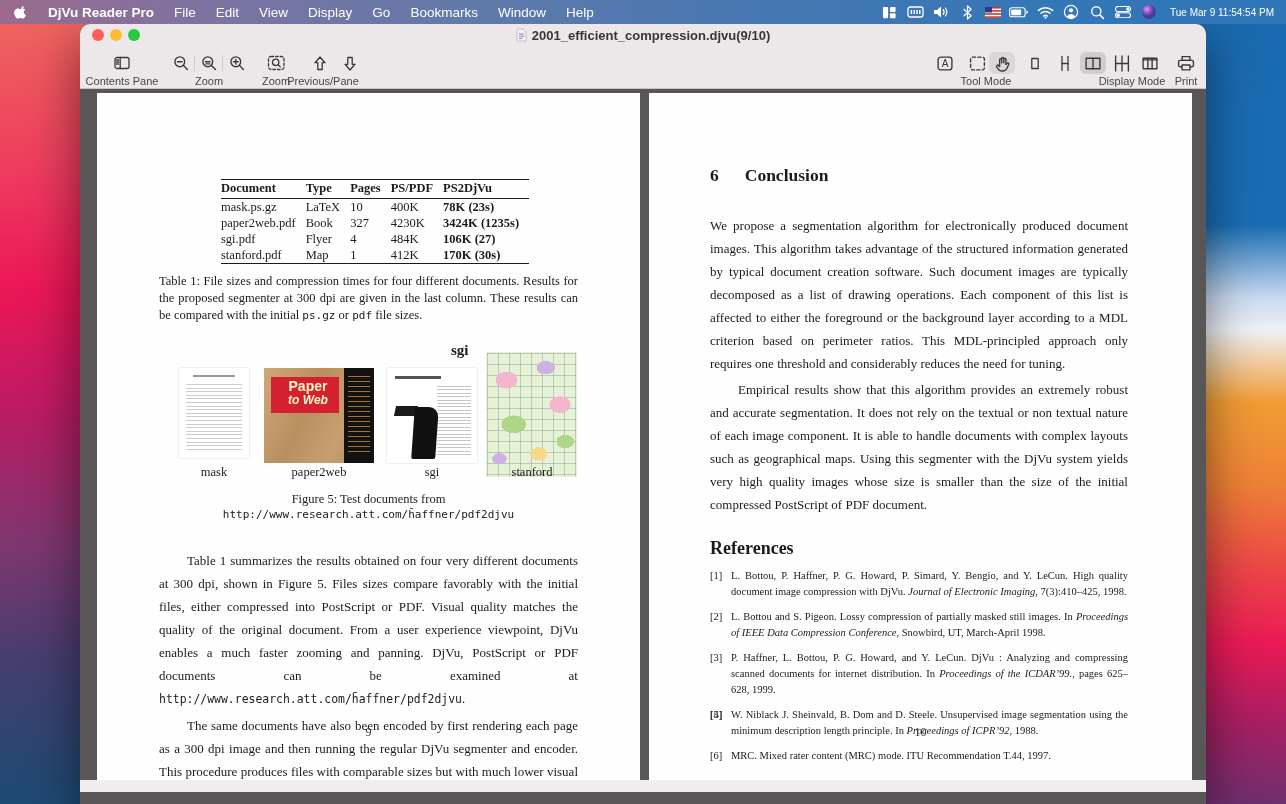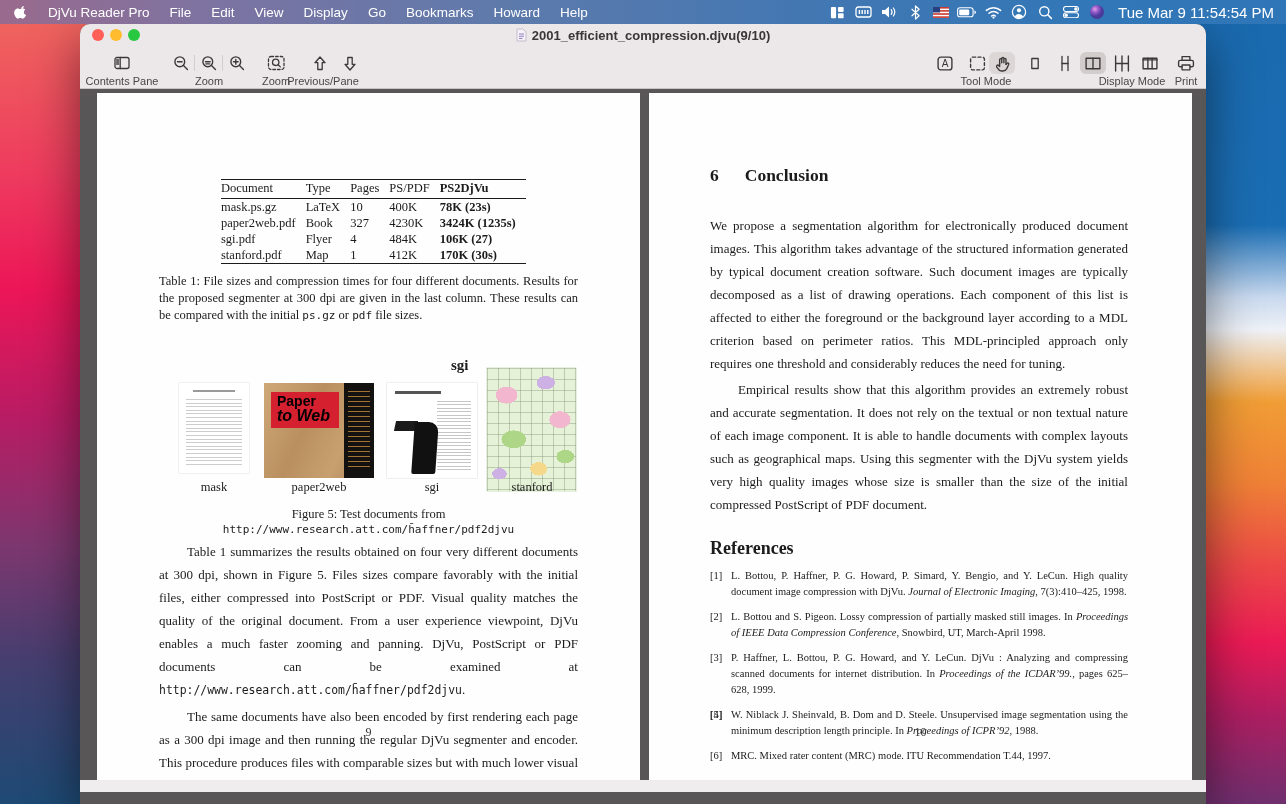--- a/index.html
+++ b/index.html
@@ -12,24 +12,24 @@
   .wall-left{position:absolute;left:0;top:0;width:140px;height:804px;
     background:linear-gradient(180deg,#ef6a5e 0%,#ee3a5e 22%,#ec1657 36%,#b81c64 52%,#7c376f 68%,#463e6f 82%,#1d4a74 100%);}
   .wall-right{position:absolute;right:0;top:0;width:140px;height:804px;
     background:linear-gradient(180deg,#1a69ae 0%,#1a6db3 28%,#c9d9ee 37%,#eef1f7 41%,#f09d35 50%,#ef8136 60%,#ec4a46 70%,#ea1a55 80%,#ad1e61 89%,#6e2f6e 100%);}
   
   .menubar{position:absolute;left:0;top:0;width:1286px;height:24px;z-index:50;
     background:linear-gradient(90deg,#9a6a8d 0%,#7d73a1 16%,#5f7aab 38%,#4377b2 62%,#3277b7 84%,#2f76b8 100%);
     display:flex;align-items:center;color:#fff;font-size:13.5px;}
   .menubar .apple{margin:0 10px 0 14px;display:flex;align-items:center;}
   .menu-item{padding:0 10px;}
-  .menu-item.app{font-weight:normal;}
+  .menu-item.app{font-weight:bold;}
   .mb-right{margin-left:auto;display:flex;align-items:center;gap:0;}
   .status-icon{width:26px;display:flex;justify-content:center;align-items:center;}
-  .mb-clock{margin:0 12px 0 8px;font-size:15px;font-weight:500;white-space:nowrap;}
+  .mb-clock{margin:0 12px 0 8px;font-size:10px;font-weight:500;white-space:nowrap;}
   
   .window{position:absolute;left:80px;top:24px;width:1126px;height:780px;
     border-radius:10px 10px 0 0;overflow:hidden;
     box-shadow:0 18px 50px rgba(0,0,0,.5);background:#595657;}
   .titlebar{position:absolute;left:0;top:0;width:100%;height:22px;background:#ece7e8;}
   .traffic{position:absolute;top:5px;width:12px;height:12px;border-radius:50%;}
   .tl-close{left:12px;background:#ff5f57;}
   .tl-min{left:30px;background:#febc2e;}
   .tl-max{left:48px;background:#28c840;}
   .win-title{position:absolute;top:0;left:0;width:100%;height:22px;display:flex;justify-content:center;align-items:center;
@@ -48,36 +48,36 @@
     font-family:"Liberation Serif","DejaVu Serif",serif;color:#1b1b1b;}
   .page-left{left:17px;}
   .page-right{left:569px;}
   .page-num{position:absolute;bottom:52px;left:0;width:100%;text-align:center;font-size:12px;color:#333;}
   .seg-mono{font-family:"DejaVu Sans Mono","Liberation Mono",monospace;font-size:0.88em;}
   .seg-i{font-style:italic;}
   
   .lp-flow{padding:86px 62px 0 62px;}
   table.t1{border-collapse:collapse;margin-left:62px;font-size:12.5px;line-height:1.2;
     border-top:1.5px solid #1b1b1b;border-bottom:1.5px solid #1b1b1b;}
-  table.t1 th{font-weight:normal;text-align:left;padding:1px 10px 2px 0;border-bottom:1px solid #1b1b1b;}
+  table.t1 th{font-weight:bold;text-align:left;padding:1px 10px 2px 0;border-bottom:1px solid #1b1b1b;}
   table.t1 td{padding:0.5px 10px 0.5px 0;}
   table.t1 .colb{font-weight:bold;}
   .caption{margin-top:9px;font-size:12.5px;line-height:17px;text-align:justify;}
-  .figure-box{position:relative;margin-top:39px;height:132px;}
+  .figure-box{position:relative;margin-top:24px;height:132px;text-align:center;}
   .thumb{position:absolute;}
   .th-mask{left:20px;bottom:22px;width:70px;height:90px;background:#fff;box-shadow:0 0 0 .5px #e2e2e2;}
   .th-mask .m-title{position:absolute;left:14px;top:7px;width:42px;height:2px;background:#9a9a9a;}
   .th-mask .m-lines{position:absolute;left:7px;right:7px;top:16px;bottom:8px;opacity:.5;
     background:repeating-linear-gradient(#9a9a9a 0 1px,transparent 1px 3.6px);}
   .th-p2w{left:105px;bottom:17px;width:110px;height:95px;
     background:linear-gradient(115deg,#cfa878 0%,#b98f60 40%,#c8a070 70%,#a87f52 100%);}
-  .th-p2w .p2w-red{position:absolute;left:7px;top:9px;width:62px;height:34px;background:#d5202f;color:#000000;
+  .th-p2w .p2w-red{position:absolute;left:7px;top:9px;width:62px;height:34px;background:#d5202f;color:#fef9c3;
     font-family:"Liberation Sans",sans-serif;padding:2px 0 0 6px;}
   .p2w-t1{font-size:14px;font-weight:bold;line-height:15px;}
-  .p2w-t2{font-size:16px;font-style:italic;font-weight:bold;line-height:13px;}
+  .p2w-t2{font-size:12px;font-style:italic;font-weight:bold;line-height:13px;}
   .th-p2w .p2w-black{position:absolute;right:0;top:0;width:30px;height:100%;background:#141210;}
   .th-p2w .p2w-blines{position:absolute;right:4px;top:8px;width:22px;height:80px;opacity:.8;
     background:repeating-linear-gradient(#c7893b 0 1px,transparent 1px 5px);}
   .th-sgi{left:228px;bottom:17px;width:90px;height:95px;background:#fff;box-shadow:0 0 0 .5px #e0e0e0;}
   .sgi-lines{position:absolute;right:6px;top:18px;width:34px;height:70px;opacity:.5;
     background:repeating-linear-gradient(#8c8c8c 0 1px,transparent 1px 3.4px);}
   .sgi-head{position:absolute;left:8px;top:8px;width:46px;height:3px;background:#555;}
   .sgi-laptop{position:absolute;left:8px;top:38px;width:22px;height:10px;background:#1a1a1a;transform:skewX(-12deg);}
   .sgi-tower{position:absolute;left:26px;bottom:4px;width:24px;height:52px;background:#111;
     border-radius:3px 10px 2px 2px;transform:skewX(-4deg);}
@@ -91,21 +91,21 @@
       radial-gradient(15px 12px at 58% 82%,#f5d889 55%,transparent 56%),
       radial-gradient(13px 10px at 14% 86%,#cdb1e4 55%,transparent 56%),
       radial-gradient(16px 12px at 88% 72%,#aed687 55%,transparent 56%),
       repeating-linear-gradient(90deg,rgba(110,130,100,.35) 0 .6px,transparent .6px 11px),
       repeating-linear-gradient(rgba(110,130,100,.35) 0 .6px,transparent .6px 11px);
     box-shadow:0 0 0 .5px #cfe0c0;}
   .fig-label{position:absolute;bottom:0;transform:translateX(-50%);font-size:12.5px;}
   .sgi-logo{position:absolute;left:292px;top:-6px;font-size:15px;font-weight:bold;}
   .fig-caption{margin-top:12px;text-align:center;font-size:12.5px;}
   .bodypara{font-size:13px;line-height:23px;text-align:justify;margin:0;}
-  .lp-flow .p1{margin-top:3px;}
+  .lp-flow .p1{margin-top:27px;}
   .indent{text-indent:28px;}
   
   .rp-flow{padding:72px 64px 0 61px;}
   .sec-head{font-size:17.5px;font-weight:bold;display:flex;gap:26px;}
   .rp-flow .p1{margin-top:28px;}
   .rp-flow .p2{margin-top:3px;}
   .refs-head{font-size:18px;font-weight:bold;margin-top:22px;}
   .ref{position:relative;padding-left:21px;font-size:10.5px;line-height:16px;text-align:justify;margin-top:9px;}
   .refnum{position:absolute;left:0;top:0;}
   .refs{margin-top:6px;}
@@ -122,21 +122,21 @@
         <path fill="#fff" d="M11.2 1.1c.1.9-.3 1.7-.8 2.3-.6.6-1.4 1.1-2.2 1-.1-.8.3-1.7.8-2.2.6-.6 1.5-1 2.2-1.1zM13.8 11.3c-.4.9-.6 1.3-1.1 2-.7 1-1.6 2.3-2.8 2.3-1 0-1.3-.7-2.7-.7-1.4 0-1.7.7-2.7.7-1.2 0-2.1-1.2-2.8-2.2C-.2 10.7-.3 7.6 1 5.9c.8-1.2 2-1.9 3.2-1.9 1.2 0 1.9.7 2.9.7 1 0 1.6-.7 2.9-.7 1 0 2.1.6 2.9 1.5-2.5 1.4-2.1 4.9.9 5.8z"></path>
       </svg>
   </span>
   <span class="menu-item app">DjVu Reader Pro</span>
   <span class="menu-item">File</span>
   <span class="menu-item">Edit</span>
   <span class="menu-item">View</span>
   <span class="menu-item">Display</span>
   <span class="menu-item">Go</span>
   <span class="menu-item">Bookmarks</span>
-  <span class="menu-item">Howard</span>
+  <span class="menu-item">Window</span>
   <span class="menu-item">Help</span>
 
   <span class="mb-right">
     <span class="status-icon">
       <svg width="15" height="15" viewBox="0 0 16 16">
           <g fill="#fff">
             <rect x="1" y="2" width="5.5" height="12" rx="1"></rect>
             <rect x="8.5" y="2" width="6" height="5.4" rx="1"></rect>
             <rect x="8.5" y="8.8" width="6" height="5.4" rx="1"></rect>
           </g>

